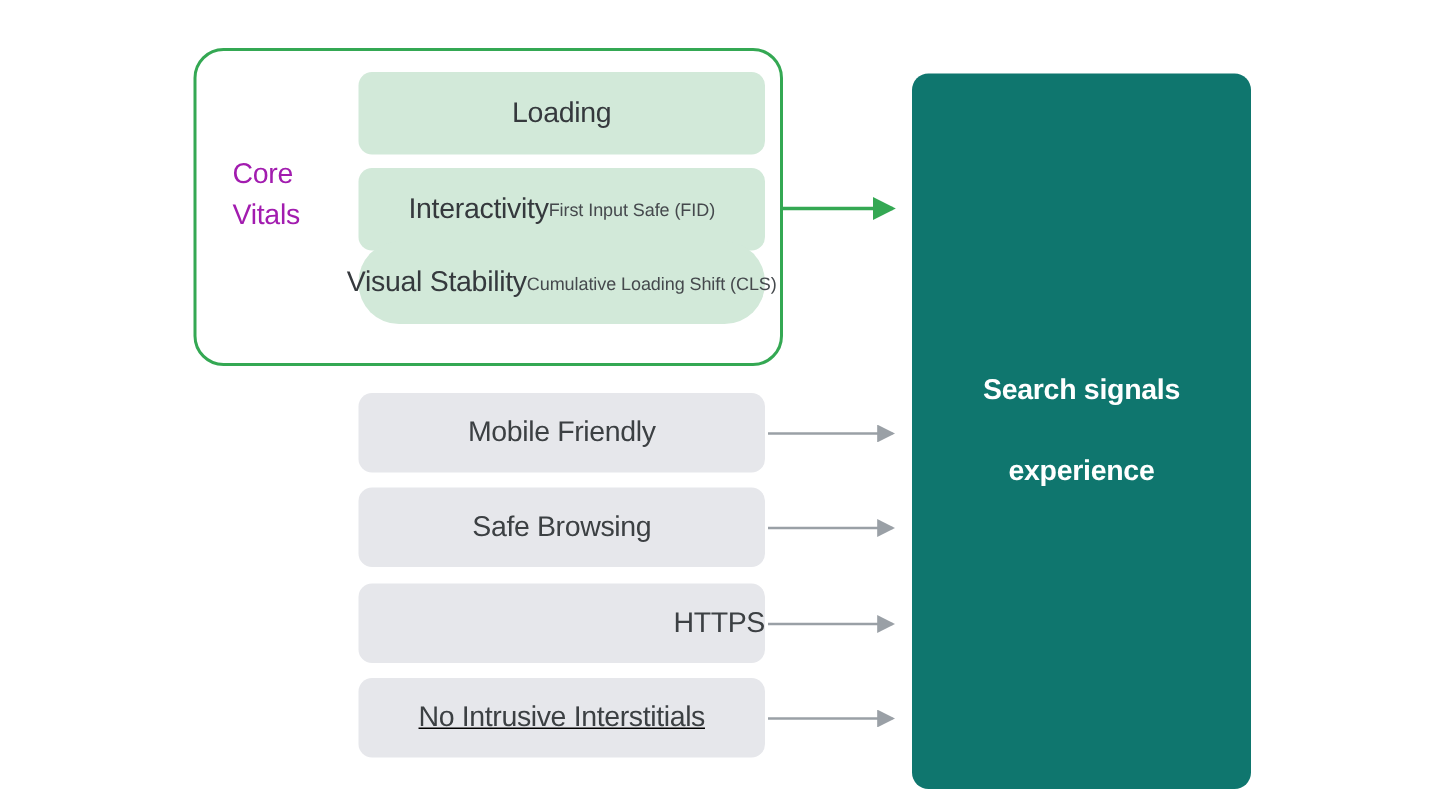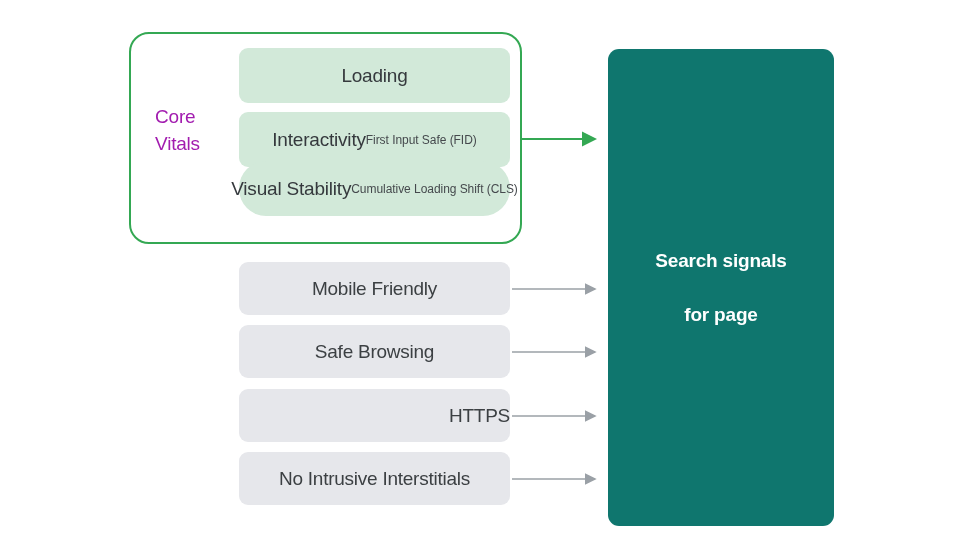--- a/index.html
+++ b/index.html
@@ -89,21 +89,21 @@
     box-sizing: border-box;
     background: #e6e7eb;
     border-radius: 9px;
     display: flex;
     align-items: center;
     justify-content: center;
   }
   .signal-box.s0 { top: 262px; }
   .signal-box.s1 { top: 325px; text-align: center; }
   .signal-box.s2 { top: 389px; justify-content: flex-end; }
-  .signal-box.s3 { top: 452px; }
+  .signal-box.s3 { top: 452px; text-decoration: underline; }
 
   .signal-label {
     color: #3c4043;
     font-size: 19px;
     line-height: 22px;
     letter-spacing: -0.25px;
     white-space: nowrap;
   }
 
   
@@ -175,21 +175,21 @@
   <div class="signal-box s2">
     <span class="signal-label">HTTPS</span>
   </div>
   <div class="signal-box s3">
     <span class="signal-label">No Intrusive Interstitials</span>
   </div>
 
   <div class="dest-box">
     <div class="dest-text">
       <div>Search signals</div>
-      <div>for page</div>
+      <div>experience</div>
     </div>
   </div>
 
   <svg class="arrow-layer" viewBox="0 0 960 540" width="960" height="540">
     <defs>
       <marker id="arrowGreen" markerWidth="7" markerHeight="7" refX="6" refY="3.5" orient="auto" markerUnits="strokeWidth">
         <path d="M0,0 L7,3.5 L0,7 z" fill="#34a853"></path>
       </marker>
       <marker id="arrowGray" markerWidth="7" markerHeight="7" refX="6" refY="3.5" orient="auto" markerUnits="strokeWidth">
         <path d="M0,0 L7,3.5 L0,7 z" fill="#9aa0a6"></path>

